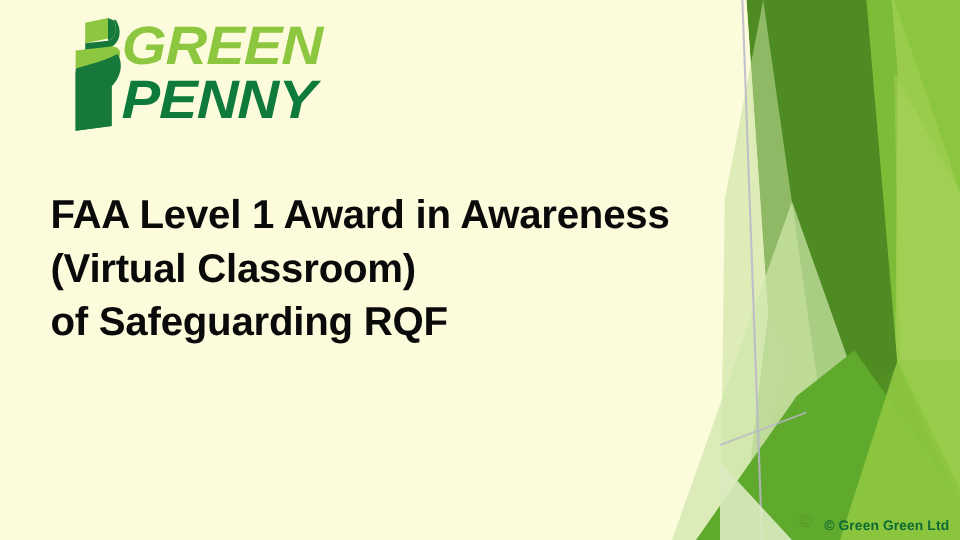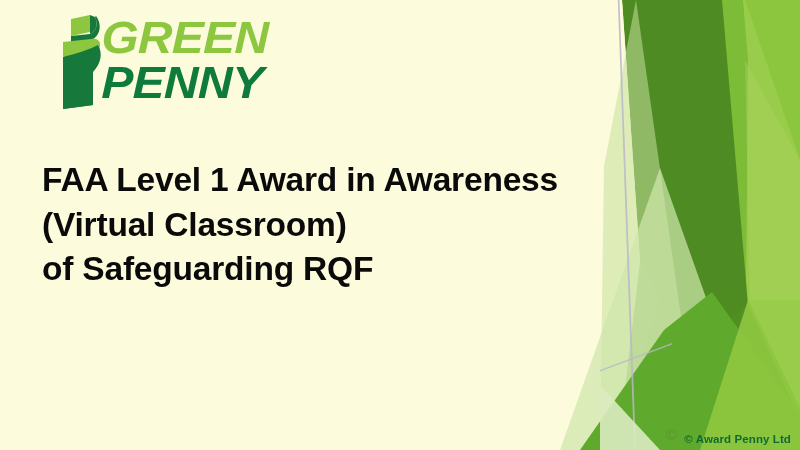--- a/index.html
+++ b/index.html
@@ -177,15 +177,15 @@
   </div>
 
   <div id="title-block">
     <div class="title-line">FAA Level 1 Award in Awareness</div>
     <div class="title-line">(Virtual Classroom)</div>
     <div class="title-line">of Safeguarding RQF</div>
   </div>
 
   <div id="footer-watermark">©</div>
 
-  <div id="footer-copyright">© Award Penny Ltd</div>
+  <div id="footer-copyright">© Green Green Ltd</div>
 
 </div>
 
 </body></html>

